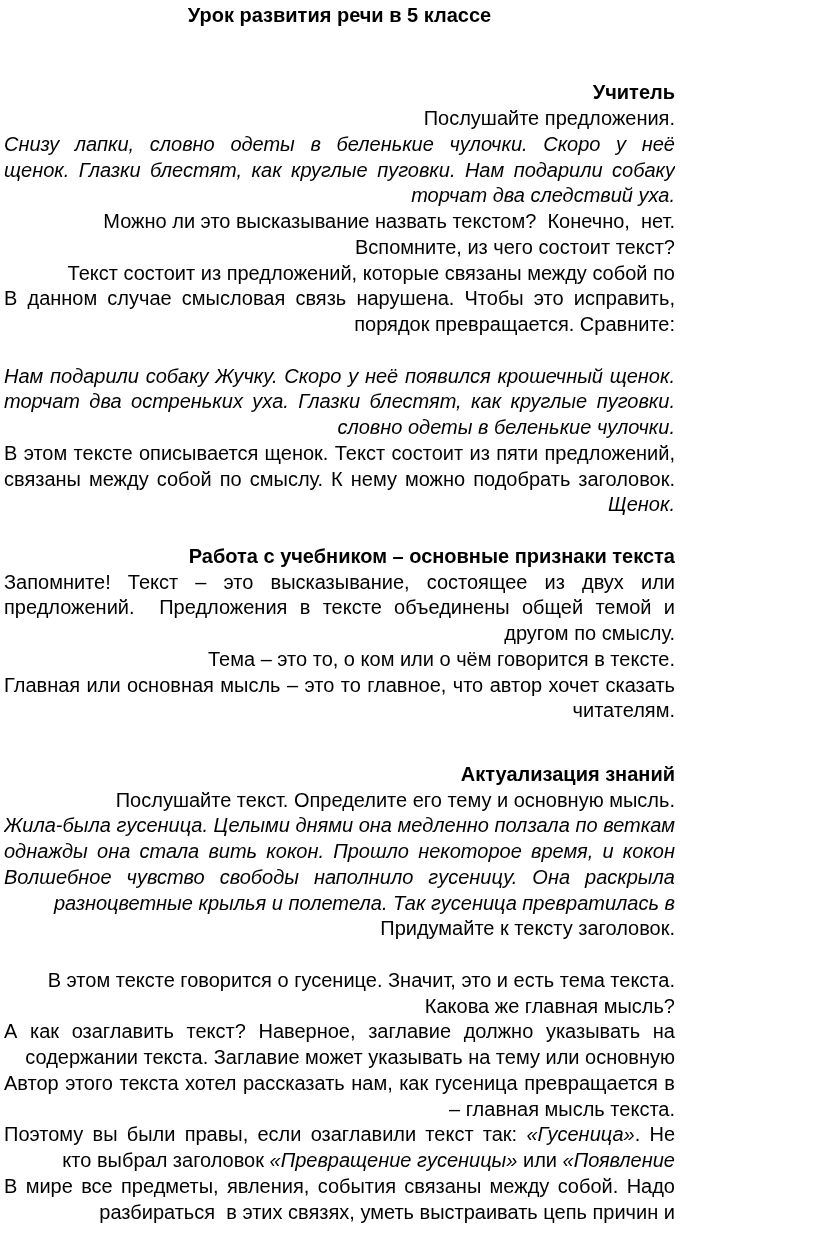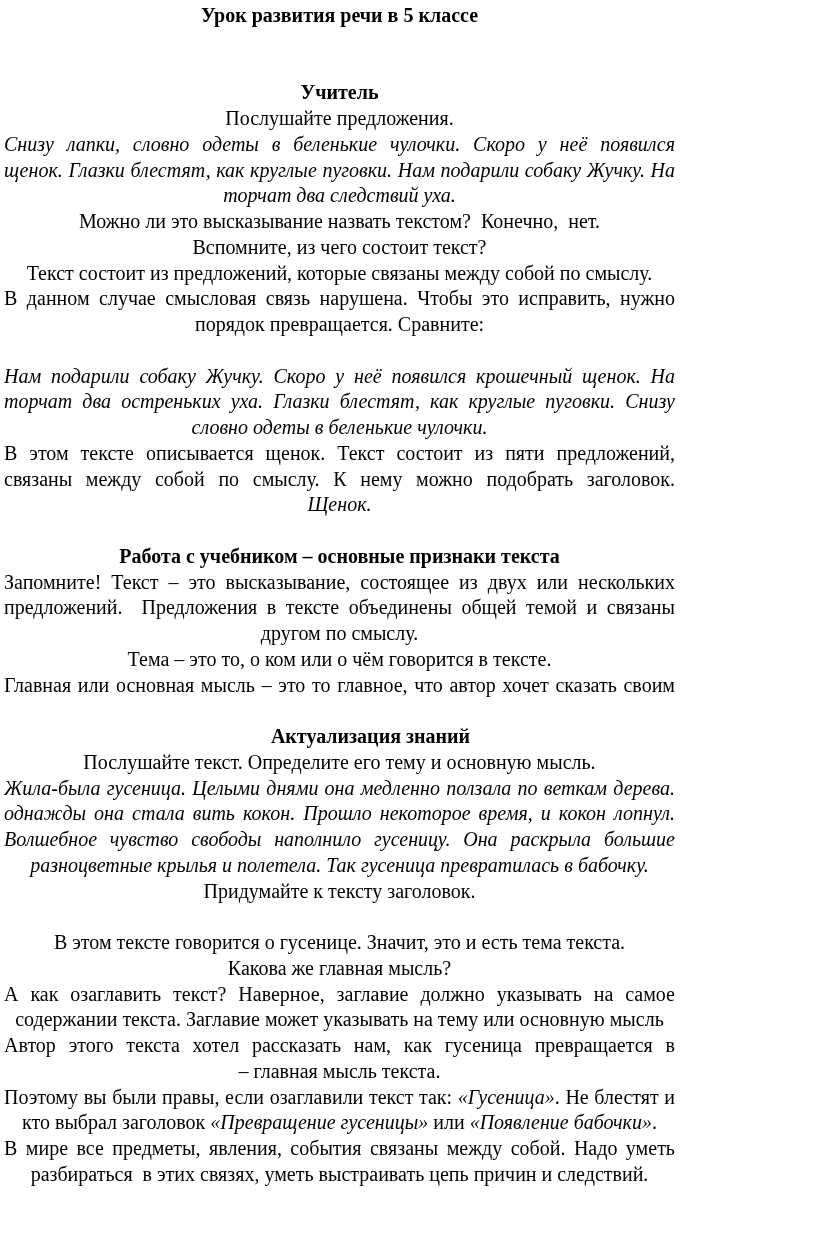--- a/index.html
+++ b/index.html
@@ -11,31 +11,31 @@
   body {
     width: 816px;
     height: 1238px;
     overflow: hidden;
   }
   #page {
     box-sizing: border-box;
     width: 680px;
     height: 1238px;
     padding: 3px 5px 0 4px;
-    font-family: Liberation Serif, serif;
+    font-family: Liberation Sans, sans-serif;
     font-size: 20px;
     color: #000000;
     background: #ffffff;
   }
   .para { margin: 0; padding: 0; }
   .line {
     height: 25.75px;
     line-height: 25.75px;
     overflow: hidden;
-    text-align: center;
+    text-align: right;
   }
   
   .line.stretch {
     text-align: justify;
     text-align-last: justify;
   }
   .para.center .line { text-align: center; text-align-last: center; }
   .bold { font-weight: bold; }
   .italic { font-style: italic; margin-top: 11px; }
 </style>
@@ -98,25 +98,26 @@
     <div class="para">
       <div class="line stretch"><span class="">Запомните! Текст – это высказывание, состоящее из двух или нескольких</span></div>
       <div class="line stretch"><span class="">предложений.&nbsp; Предложения в тексте объединены общей темой и связаны друг с</span></div>
       <div class="line"><span class="">другом по смыслу.</span></div>
     </div>
     <div class="para">
       <div class="line"><span class="">Тема – это то, о ком или о чём говорится в тексте.</span></div>
     </div>
     <div class="para">
       <div class="line stretch"><span class="">Главная или основная мысль – это то главное, что автор хочет сказать своим</span></div>
+      <div class="line"><span class="">читателям.</span></div>
     </div>
     <div class="para">
       <div class="line">&nbsp;</div>
     </div>
-    <div class="para bold" style="padding-left: 62px;">
+    <div class="para bold" style="padding-left: 62px; margin-top: 12px;">
       <div class="line"><span class="">Актуализация знаний</span></div>
     </div>
     <div class="para">
       <div class="line"><span class="">Послушайте текст. Определите его тему и основную мысль.</span></div>
     </div>
     <div class="para">
       <div class="line stretch"><span class="italic">Жила-была гусеница. Целыми днями она медленно ползала по веткам дерева. И вот</span></div>
       <div class="line stretch"><span class="italic">однажды она стала вить кокон. Прошло некоторое время, и кокон лопнул.</span></div>
       <div class="line stretch"><span class="italic">Волшебное чувство свободы наполнило гусеницу. Она раскрыла большие</span></div>
       <div class="line"><span class="italic">разноцветные крылья и полетела. Так гусеница превратилась в бабочку.</span></div>

